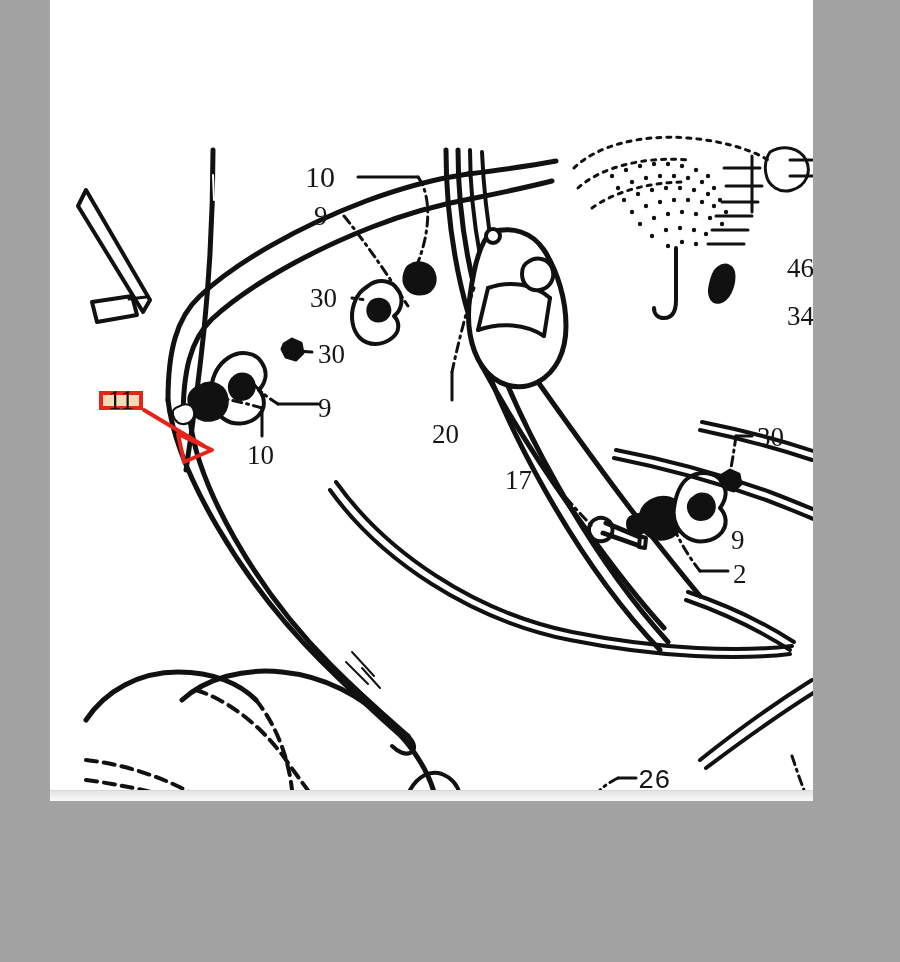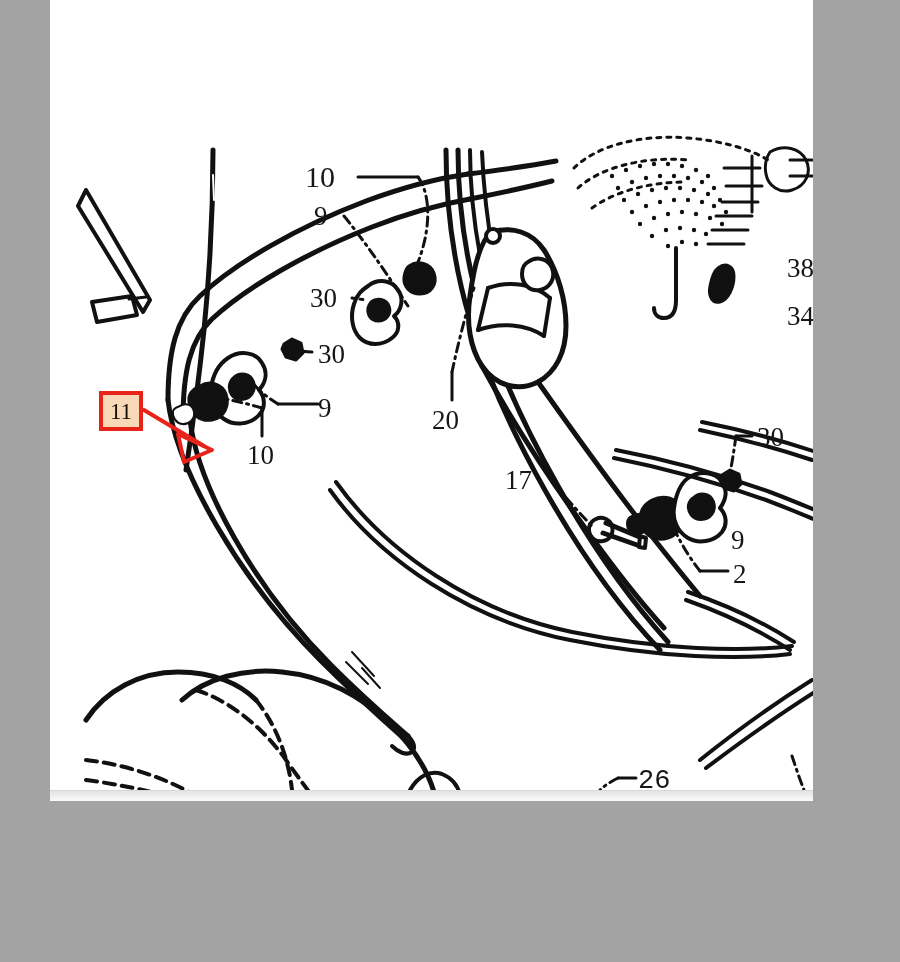--- a/index.html
+++ b/index.html
@@ -54,29 +54,29 @@
     background: linear-gradient(180deg, #e4e4e4 0%, #efefef 55%, #fbfbfb 100%);
     border-top: 1px solid #d8d8d8;
   }
 
   
   #annot-box {
     position: absolute;
     left: 99px;
     top: 391px;
     width: 44px;
-    height: 40px;
+    height: 19px;
     box-sizing: border-box;
     background: #f7d9b8;
     border: 4px solid #e8241a;
     display: flex;
     align-items: center;
     justify-content: center;
     font-family: "Liberation Serif", "DejaVu Serif", serif;
-    font-size: 23px;
+    font-size: 27px;
     line-height: 1;
     color: #1a1008;
   }
   #annot-arrow {
     position: absolute;
     left: 140px;
     top: 400px;
     width: 110px;
     height: 80px;
     overflow: visible;
@@ -369,26 +369,26 @@
       </g>
     </svg>
 
     <div id="callout-layer">
         <div class="callout" style="left: 255px; top: 162px; font-size: 30px;">10</div>
         <div class="callout" style="left: 264px; top: 203px; font-size: 27px;">9</div>
         <div class="callout" style="left: 260px; top: 285px; font-size: 27px;">30</div>
         <div class="callout" style="left: 268px; top: 341px; font-size: 27px;">30</div>
         <div class="callout" style="left: 268px; top: 395px; font-size: 27px;">9</div>
         <div class="callout" style="left: 197px; top: 442px; font-size: 27px;">10</div>
-        <div class="callout" style="left: 382px; top: 407px; font-size: 27px;">20</div>
+        <div class="callout" style="left: 382px; top: 421px; font-size: 27px;">20</div>
         <div class="callout" style="left: 455px; top: 467px; font-size: 27px;">17</div>
         <div class="callout" style="left: 707px; top: 424px; font-size: 27px;">30</div>
         <div class="callout" style="left: 681px; top: 527px; font-size: 27px;">9</div>
         <div class="callout" style="left: 683px; top: 561px; font-size: 27px;">2</div>
-        <div class="callout" style="left: 737px; top: 255px; font-size: 27px;">38</div>
+        <div class="callout" style="left: 737px; top: 255px; font-size: 27px;">46</div>
         <div class="callout" style="left: 737px; top: 303px; font-size: 27px;">34</div>
         <div class="callout" style="left: 588px; top: 768px; font-size: 27px; font-family: Liberation Mono, monospace;">26</div>
       </div>
 
   </div>
 
   <div id="scroll-strip"></div>
 
   <div id="annot-box" style="border-color: rgb(232, 36, 26); background: rgb(247, 217, 184);">11</div>
 

